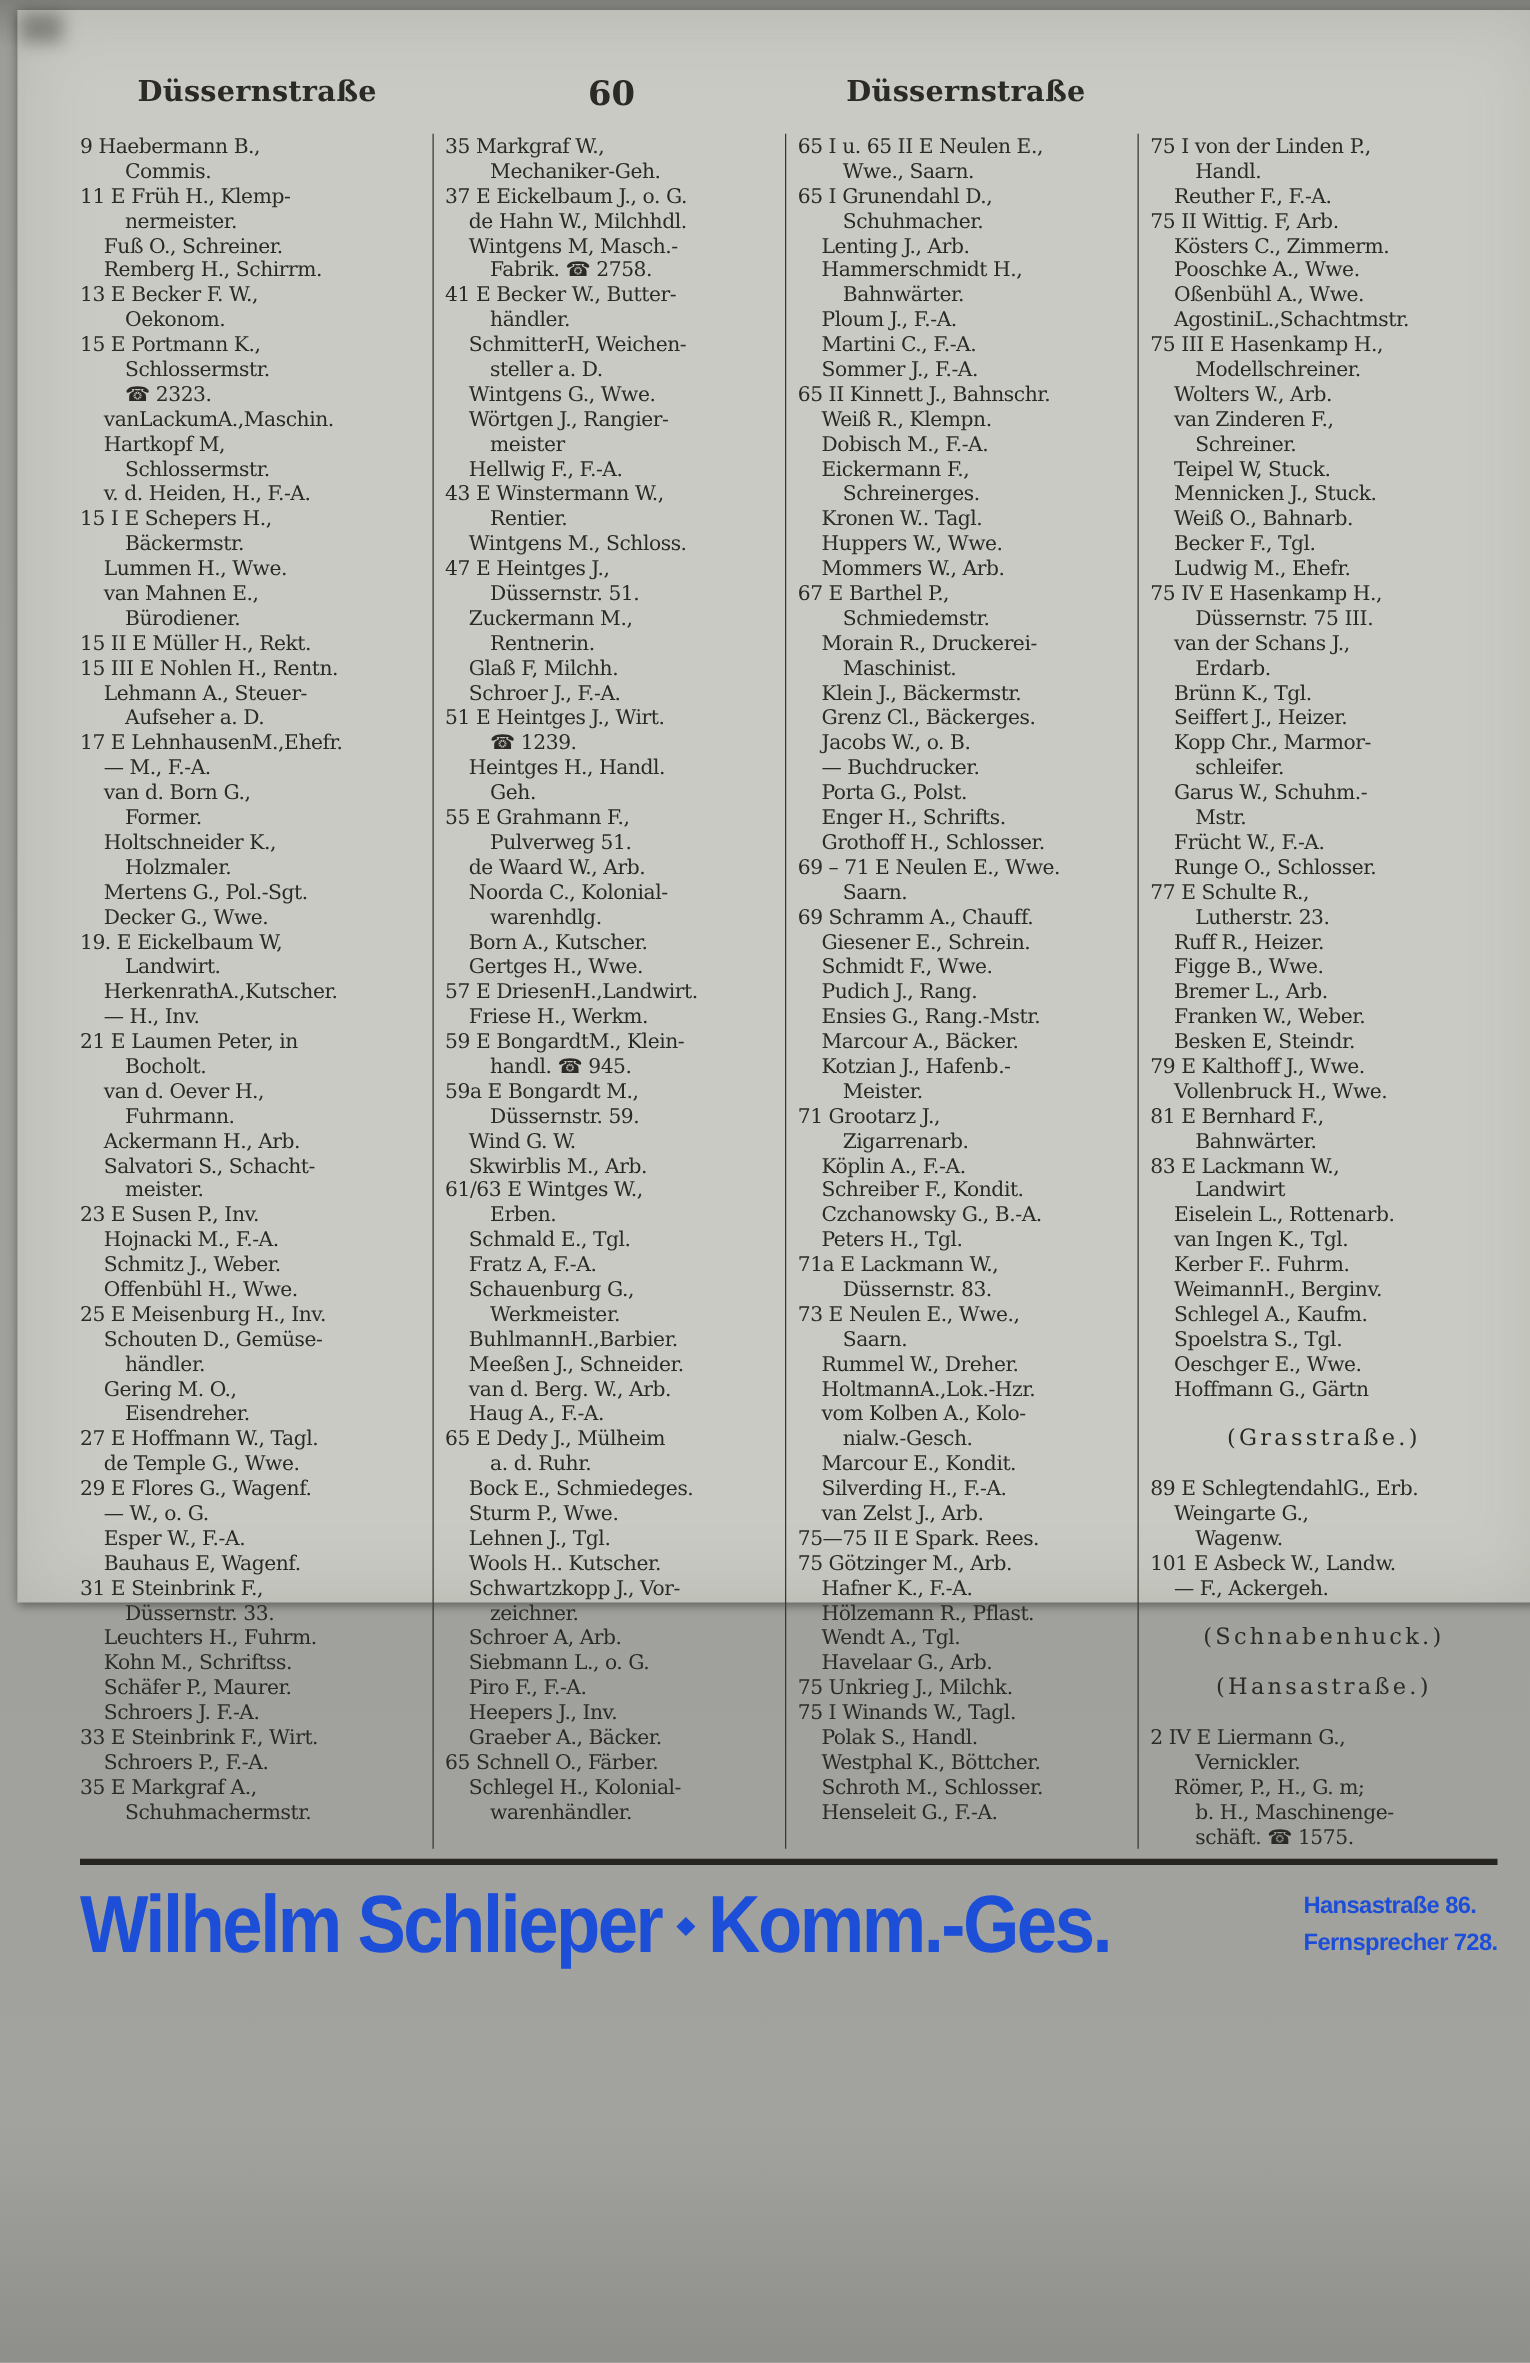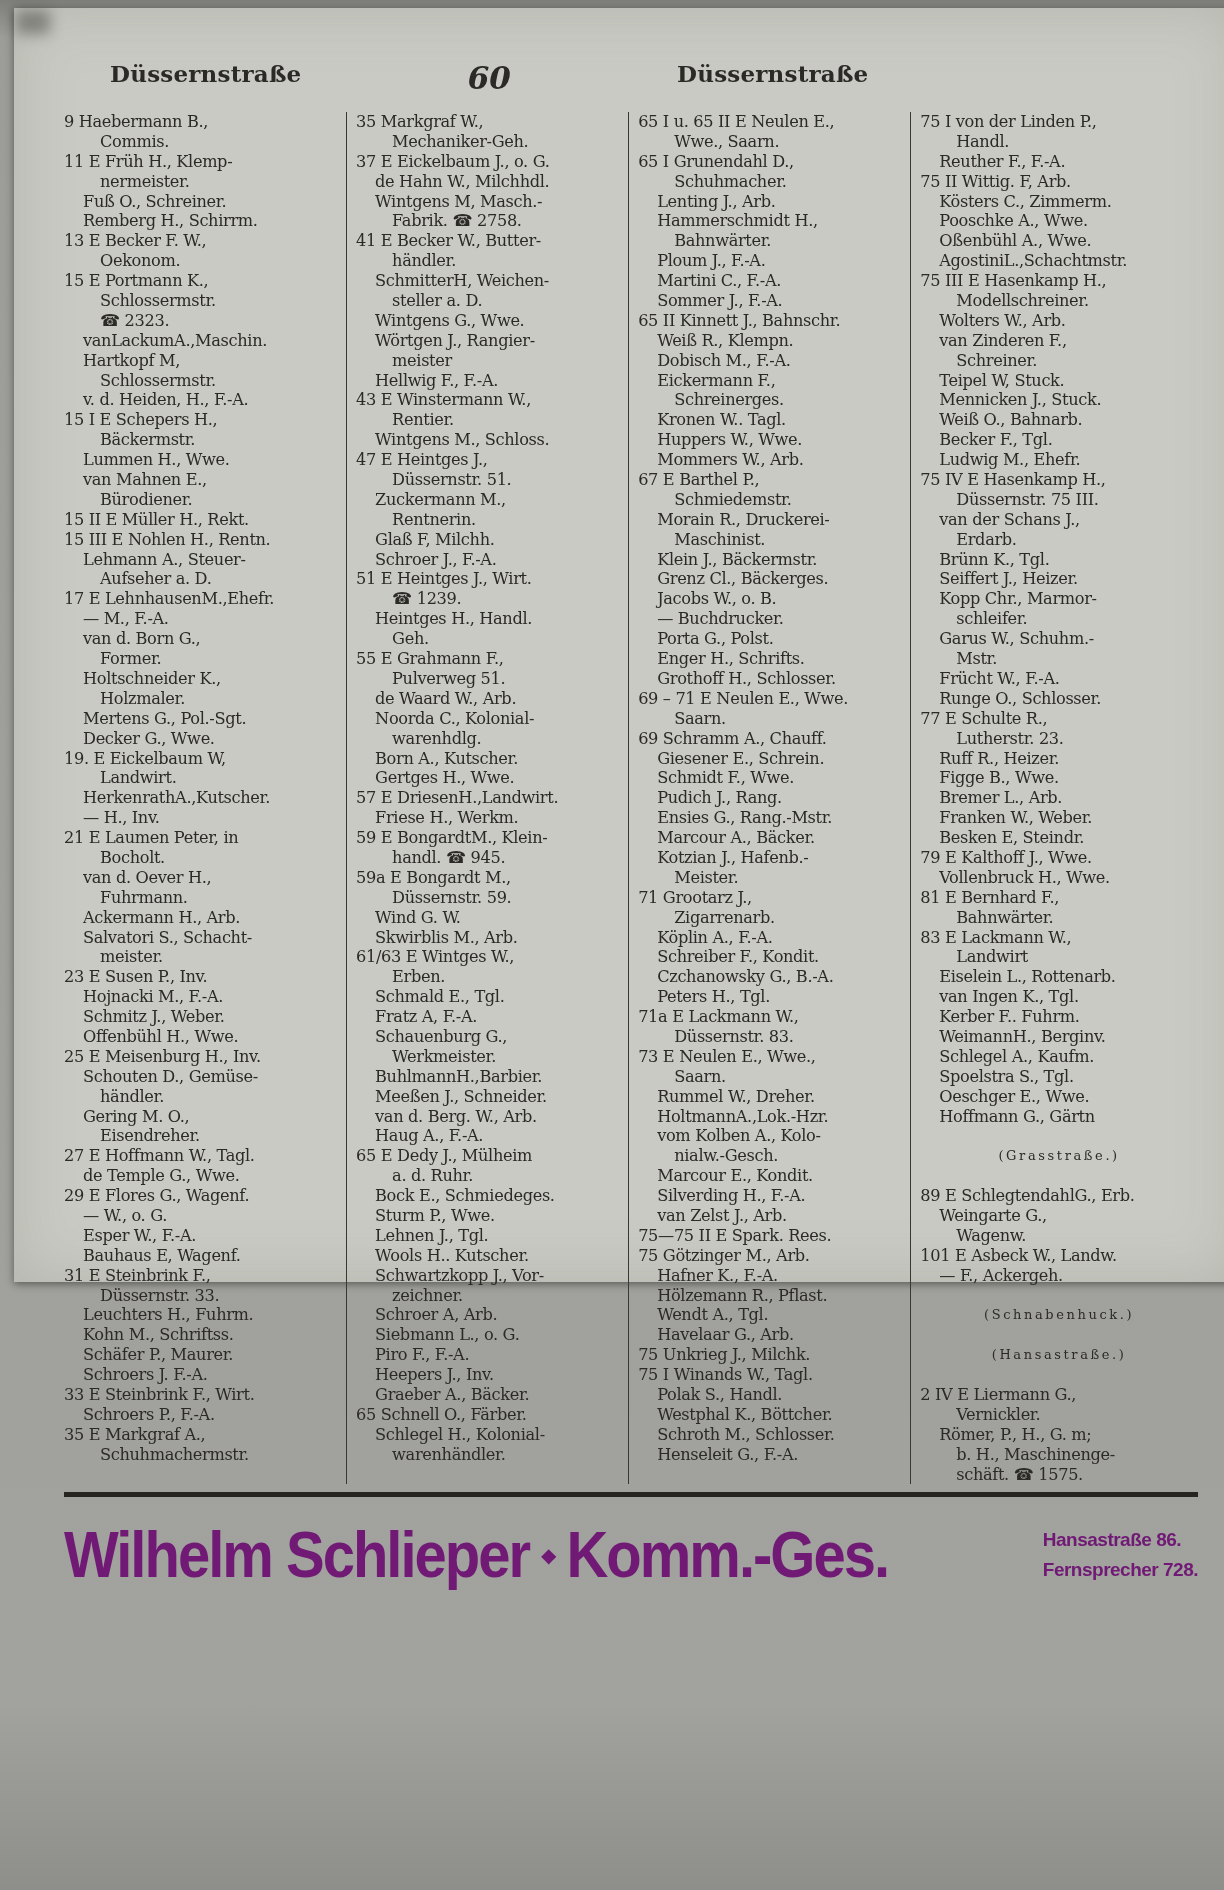--- a/index.html
+++ b/index.html
@@ -7,33 +7,33 @@
     font-family:"DejaVu Serif","DejaVu Sans",serif;}
   .page{position:absolute;left:14px;top:8px;width:1180px;height:1274px;
     background:#c9cac3;box-shadow:0 2px 8px rgba(0,0,0,.45), inset 0 0 60px rgba(120,120,112,.25);
     color:#2c2a26;padding-left:44px;}
   .smudge{position:absolute;left:2px;top:2px;width:34px;height:24px;background:#50504c;
     filter:blur(7px);opacity:.55;}
   .inner{position:absolute;left:50px;top:52px;right:40px;bottom:0;}
   .head{display:grid;grid-template-columns:1fr 1fr 1fr 1fr;margin-bottom:16px;}
   .head div{text-align:center;}
   .street-head{font-weight:700;font-size:23px;letter-spacing:.2px;}
-  .pageno{font-style:italic;font-size:31px;font-weight:600;}
+  .pageno{font-size:27px;font-weight:600;}
   .cols{display:grid;grid-template-columns:1fr 1fr 1fr 1.02fr;position:relative;}
   .col{font-size:16.2px;font-weight:400;line-height:19.9px;letter-spacing:-.35px;
     white-space:nowrap;}
   .col + .col{border-left:1.6px solid #39382f;padding-left:9px;}
   .ln{height:19.9px;}
   .i0{margin-left:0;}
   .i1{margin-left:19px;}
   .i2{margin-left:36px;}
-  .i3{text-align:center;letter-spacing:2.6px;font-size:13px;margin-left:0;}
+  .i3{text-align:center;letter-spacing:2.6px;font-size:18px;margin-left:0;}
   .i9{height:19.9px;}
   .botrule{height:5px;background:#262520;margin-top:8px;}
-  .ad{display:flex;align-items:center;margin-top:24px;color:#701a75;
+  .ad{display:flex;align-items:center;margin-top:14px;color:#1d4ed8;
     font-family:"Liberation Sans","DejaVu Sans",sans-serif;font-weight:700;justify-content:center;}
   .ad-big{font-size:58px;letter-spacing:-2px;transform:scaleY(1.12);transform-origin:center;
     white-space:nowrap;}
   .ad-sep{font-size:20px;margin:0 10px 0 12px;align-self:center;}
   .ad-right{margin-left:auto;font-size:19px;line-height:30px;letter-spacing:-.5px;
     white-space:nowrap;padding-left:8px;}
 </style>
 </head>
 <body>
 

